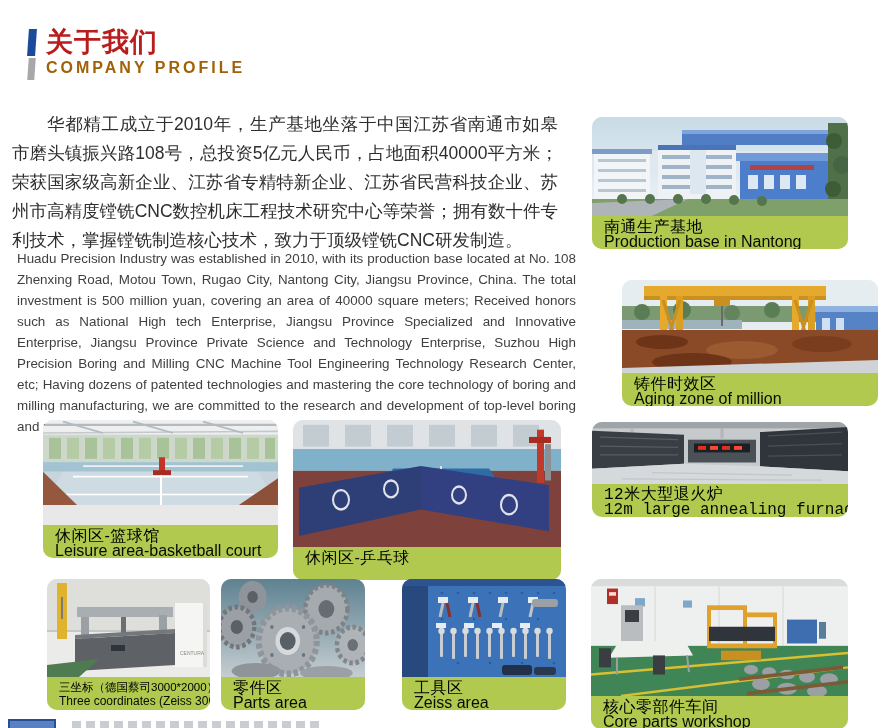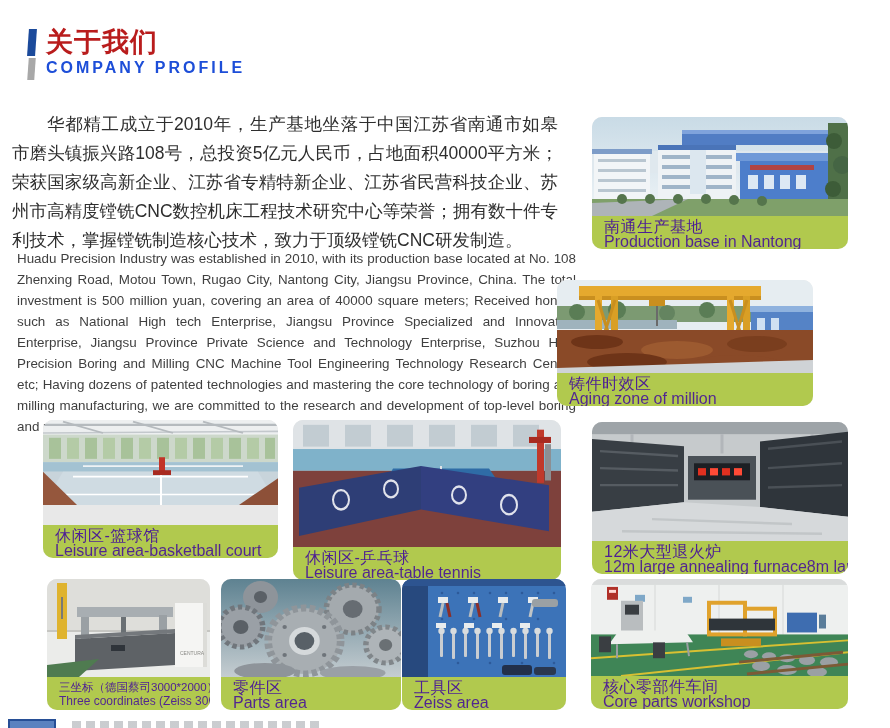--- a/index.html
+++ b/index.html
@@ -6,49 +6,49 @@
   .page{position:relative;width:890px;height:728px;background:#ffffff;overflow:hidden;
         font-family:"Liberation Sans","DejaVu Sans",sans-serif;}
 
   
   .hdr-bar{position:absolute;display:block;}
   .hdr-bar.blue{left:28px;top:29px;width:8px;height:27px;background:#1b4a9b;transform:skewX(-4deg);}
   .hdr-bar.gray{left:28px;top:58px;width:7px;height:22px;background:#a8a8a8;transform:skewX(-4deg);}
   .hdr-title{position:absolute;left:46px;top:24px;margin:0;font-size:27px;font-weight:bold;
              color:#b91c1c;letter-spacing:1px;}
   .hdr-sub{position:absolute;left:46px;top:59px;margin:0;font-size:16px;font-weight:bold;
-           color:#1d4ed8;letter-spacing:3px;}
+           color:#a16207;letter-spacing:3px;}
 
   
   .cn-para{position:absolute;left:12px;top:110px;width:546px;margin:0;font-size:17.5px;
            line-height:29px;color:#2e2e2e;font-weight:500;text-align:justify;text-indent:2em;}
   .en-para{position:absolute;left:17px;top:248px;width:559px;margin:0;font-size:13.4px;
            line-height:21px;color:#3f3f3f;text-align:justify;}
 
   
   figure.card{position:absolute;margin:0;border-radius:10px;overflow:hidden;
               display:flex;flex-direction:column;background:#e8e8e8;}
   .photo{flex:1 1 auto;position:relative;min-height:0;}
   .photo svg{position:absolute;left:0;top:0;width:100%;height:100%;display:block;}
-  figcaption.caption{flex:0 0 33px;height:33px;background:#b1c94e;color:#4c1d95;
+  figcaption.caption{flex:0 0 33px;height:33px;background:#b1c94e;color:#000000;
                      padding:2px 0 0 12px;box-sizing:border-box;overflow:hidden;}
   .caption .t{font-size:16px;line-height:18px;font-weight:500;letter-spacing:.5px;white-space:nowrap;}
   .caption .s{font-size:16px;line-height:12px;opacity:.95;white-space:nowrap;}
   .caption.small .t{font-size:11.5px;line-height:16px;letter-spacing:0;}
   .caption.small .s{font-size:12px;}
 
   .card-nantong   {left:592px;top:117px;width:256px;height:132px;}
-  .card-aging     {left:557px;top:280px;width:256px;height:126px;}
-  .card-furnace   {left:592px;top:422px;width:256px;height:152px;}
+  .card-aging     {left:622px;top:280px;width:256px;height:126px;}
+  .card-furnace   {left:592px;top:422px;width:256px;height:95px;font-family:Liberation Mono, monospace;}
   .card-basketball{left:43px; top:420px;width:235px;height:138px;gap:20px;}
   .card-tt        {left:293px;top:420px;width:268px;height:160px;}
   .card-cmm       {left:47px; top:579px;width:163px;height:131px;}
-  .card-parts     {left:221px;top:579px;width:180px;height:131px;justify-content:space-between;}
+  .card-parts     {left:221px;top:579px;width:144px;height:131px;justify-content:space-between;}
   .card-tools     {left:402px;top:579px;width:164px;height:131px;}
-  .card-workshop  {left:591px;top:579px;width:257px;height:130px;}
+  .card-workshop  {left:591px;top:579px;width:257px;height:150px;}
 
   
   .next-box{position:absolute;left:8px;top:719px;width:48px;height:16px;
             background:#5b82c0;border:2px solid #274f96;box-sizing:border-box;}
   .next-ghost{position:absolute;left:72px;top:721px;width:250px;height:7px;opacity:.45;
               background:repeating-linear-gradient(90deg,#8a8f96 0 9px,transparent 9px 14px);}
 </style>
 </head>
 <body>
 
@@ -253,21 +253,20 @@
         <circle cx="98" cy="57" r="7" fill="none" stroke="#ffffff" stroke-width="2" opacity=".85"></circle>
         <circle cx="166" cy="62" r="7" fill="none" stroke="#ffffff" stroke-width="2" opacity=".85"></circle>
         <circle cx="216" cy="70" r="8" fill="none" stroke="#ffffff" stroke-width="2" opacity=".85"></circle>
         <rect x="244" y="8" width="7" height="44" fill="#c0392b"></rect>
         <rect x="236" y="14" width="22" height="5" fill="#a82a20"></rect>
         <rect x="252" y="20" width="6" height="30" fill="#8c8f93"></rect>
       </svg>
     </div>
     <figcaption class="caption">
       <div class="t">休闲区-乒乓球</div>
-      <div class="s">Leisure area-table tennis</div>
     </figcaption>
   </figure>
 
   <figure class="card card-cmm">
     <div class="photo">
       <svg viewBox="0 0 163 98" preserveAspectRatio="none">
         <rect width="163" height="98" fill="#ebecea"></rect>
         <rect width="163" height="52" fill="#dededa"></rect>
         <line x1="0" y1="52" x2="163" y2="52" stroke="#c6c6c2" stroke-width="2"></line>
         <rect x="58" y="30" width="10" height="7" fill="#7fa8c8"></rect>

